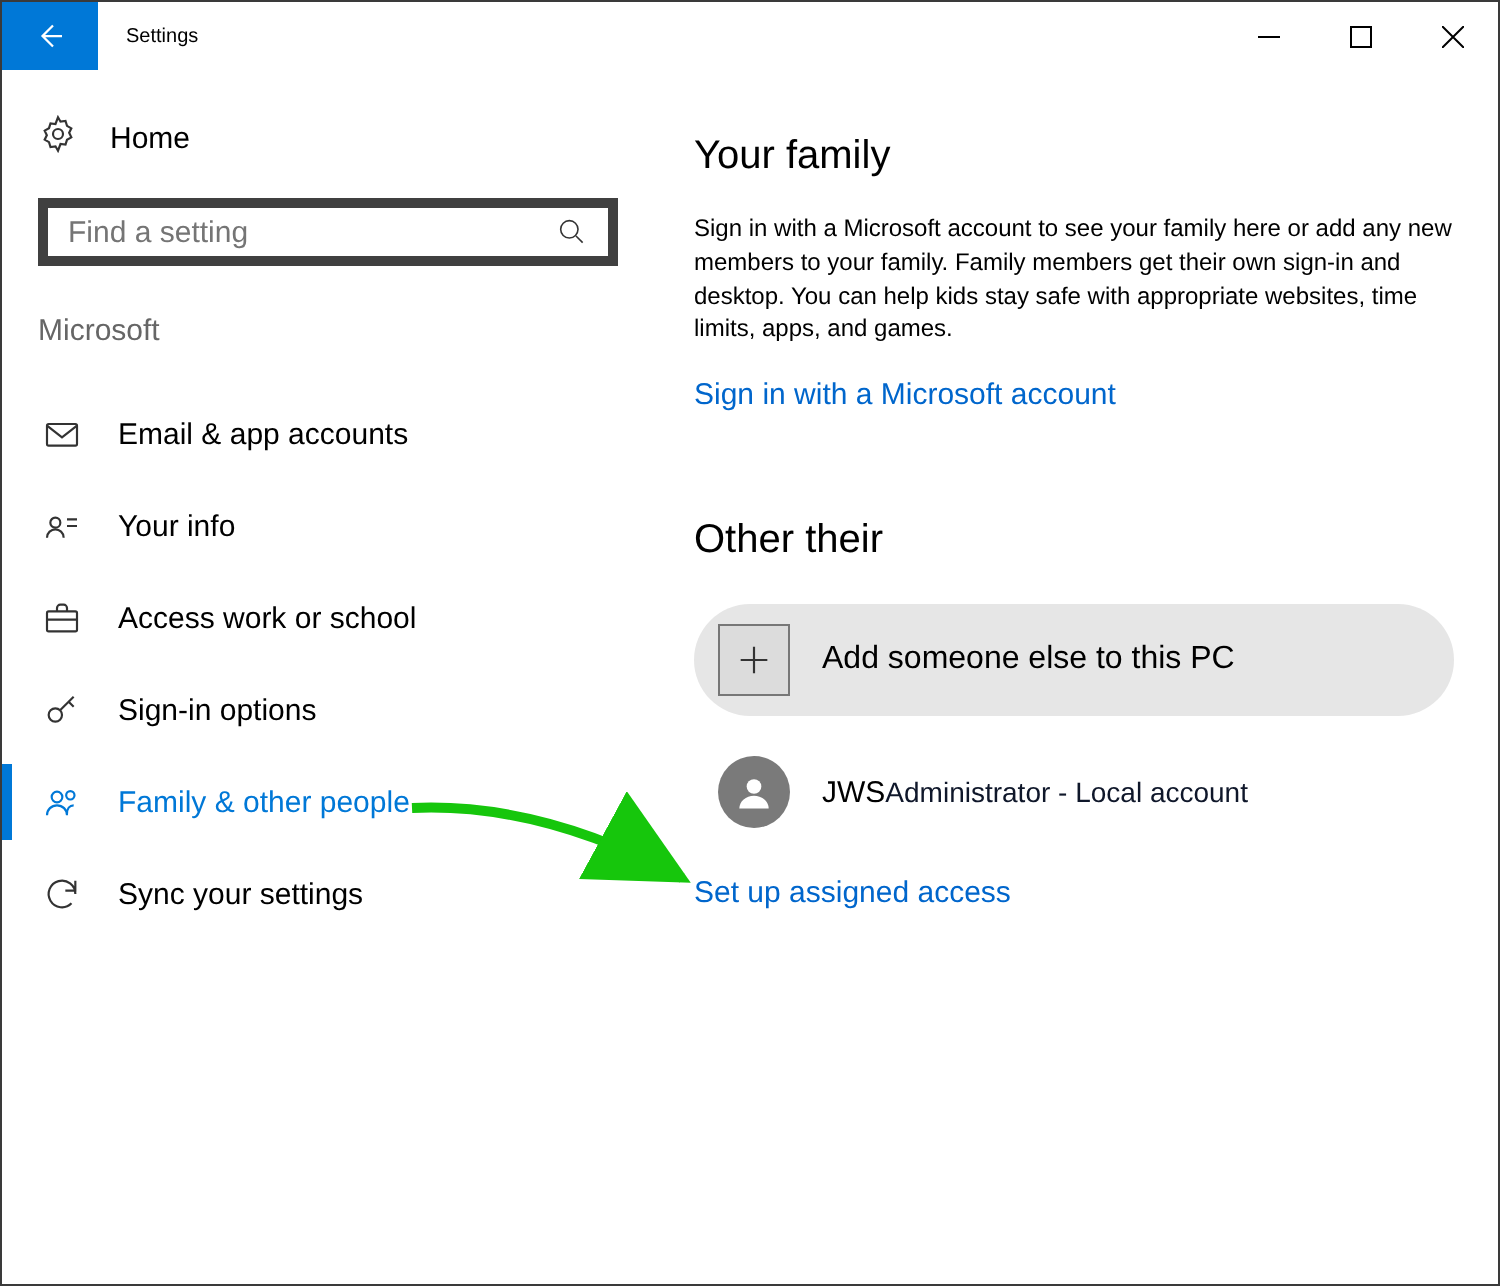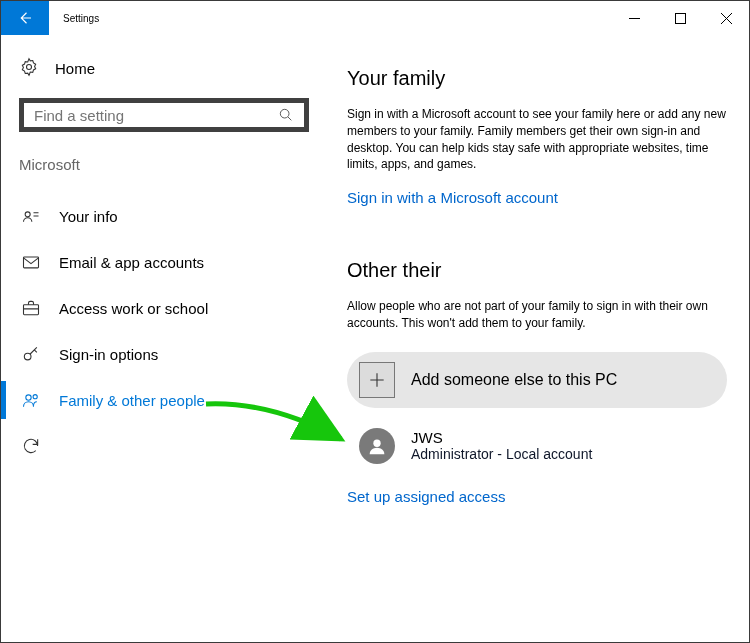--- a/index.html
+++ b/index.html
@@ -40,21 +40,21 @@
   h1 { font-weight: 400; font-size: 20px; margin-bottom: 16px; }
   .desc { font-size: 12px; line-height: 1.4; color: #000; margin-bottom: 16px; }
   .link { color: #0066cc; font-size: 15px; cursor: pointer; display: inline-block; }
   .section2 { margin-top: 52px; }
   .add-row { background: #e6e6e6; height: 56px; display: flex; align-items: center; gap: 16px; padding: 0 12px; margin: 20px 0 14px 0; width: 380px; border-radius: 28px; }
   .plus-box { width: 36px; height: 36px; border: 1px solid #777; background: #dcdcdc; display: flex; align-items: center; justify-content: center; }
   .plus-box svg { width: 20px; height: 20px; stroke: #333; fill: none; stroke-width: 1.3; }
   .user-row { display: flex; align-items: center; gap: 16px; padding: 6px 12px; margin-bottom: 18px; }
   .avatar { width: 36px; height: 36px; border-radius: 50%; background: #7a7a7a; display: flex; align-items: center; justify-content: center; }
   .avatar svg { width: 22px; height: 22px; fill: #fff; }
-  .user-meta { display: flex; flex-direction: column; }
+  .user-meta { display: flex; flex-direction: row; }
   .user-name { font-size: 15px; }
   .user-sub { font-size: 14px; color: #0f172a; }
 
   
   .arrow-overlay { position: absolute; left: 0; top: 0; width: 750px; height: 643px; pointer-events: none; }
 </style>
 </head>
 <body>
 
 <div class="titlebar">
@@ -104,35 +104,35 @@
           <path d="M20 20l-5-5"></path>
         </svg>
     </div>
 
     <div class="category">Microsoft</div>
 
     <ul class="nav">
       <li>
         <span class="icon">
           <svg viewBox="0 0 24 24">
+              <rect x="3" y="6" width="18" height="13" rx="1"></rect>
+              <path d="M3 7l9 7 9-7"></path>
+            </svg>
+        </span>
+        <span>Email &amp; app accounts</span>
+      </li>
+      <li>
+        <span class="icon">
+          <svg viewBox="0 0 24 24">
               <circle cx="8" cy="10" r="3"></circle>
               <path d="M3 19c0-3 2.5-5 5-5s5 2 5 5"></path>
               <path d="M15 8h6M15 12h6"></path>
             </svg>
         </span>
         <span>Your info</span>
-      </li>
-      <li>
-        <span class="icon">
-          <svg viewBox="0 0 24 24">
-              <rect x="3" y="6" width="18" height="13" rx="1"></rect>
-              <path d="M3 7l9 7 9-7"></path>
-            </svg>
-        </span>
-        <span>Email &amp; app accounts</span>
       </li>
       <li>
         <span class="icon">
           <svg viewBox="0 0 24 24">
               <rect x="3" y="8" width="18" height="12" rx="1"></rect>
               <path d="M9 8V6a2 2 0 0 1 2-2h2a2 2 0 0 1 2 2v2M3 13h18"></path>
             </svg>
         </span>
         <span>Access work or school</span>
       </li>
@@ -155,32 +155,32 @@
             </svg>
         </span>
         <span>Family &amp; other people</span>
       </li>
       <li>
         <span class="icon">
           <svg viewBox="0 0 24 24">
               <path d="M20 12a8 8 0 1 0-2.3 5.6M20 4v6h-6"></path>
             </svg>
         </span>
+        <span>Sync your settings</span>
       </li>
     </ul>
   </div>
 
   <div class="main">
     <h1>Your family</h1>
     <p class="desc">Sign in with a Microsoft account to see your family here or add any new members to your family. Family members get their own sign-in and desktop. You can help kids stay safe with appropriate websites, time limits, apps, and games.</p>
     <span class="link">Sign in with a Microsoft account</span>
 
     <div class="section2">
       <h1>Other their</h1>
-      <p class="desc">Allow people who are not part of your family to sign in with their own accounts. This won't add them to your family.</p>
 
       <div class="add-row">
         <div class="plus-box">
           <svg viewBox="0 0 24 24">
               <path d="M12 4v16M4 12h16"></path>
             </svg>
         </div>
         <span>Add someone else to this PC</span>
       </div>
 

